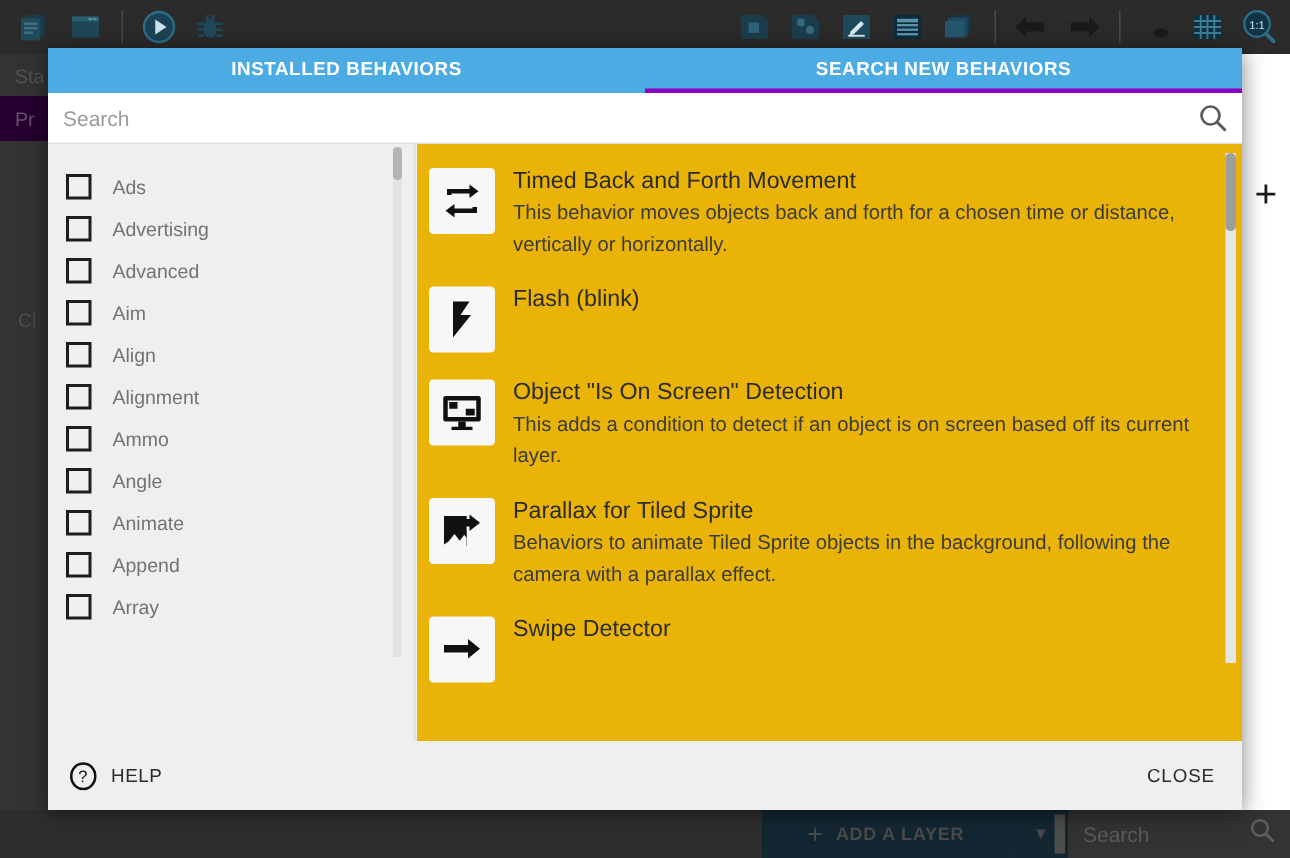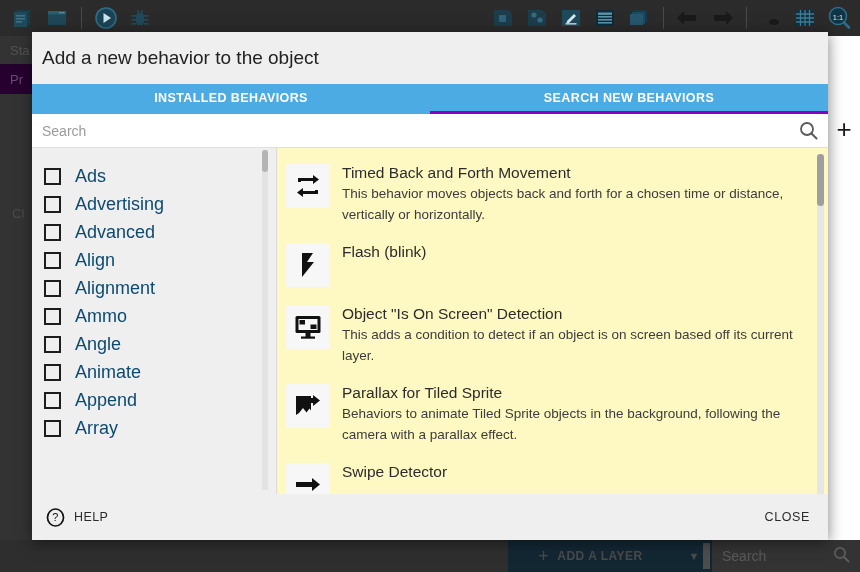--- a/index.html
+++ b/index.html
@@ -165,41 +165,41 @@
     display: flex; align-items: center;
     height: 28px; padding-left: 6px;
     gap: 14px;
   }
   .cb {
     width: 17px; height: 17px;
     border: 2px solid #1d1d1d;
     background: #efefef;
     flex: 0 0 auto;
   }
-  .filter-label { font-size: 18px; color: #0c4a6e; }
+  .filter-label { font-size: 13px; color: #737373; }
 
   .filters-scroll {
     position: absolute; right: 10px; top: 2px;
     width: 6px; height: 340px;
     background: #e3e3e3;
   }
   .filters-thumb {
     position: absolute; right: 10px; top: 2px;
     width: 6px; height: 22px;
     background: #b4b4b4; border-radius: 3px;
   }
   .filters-divider {
     position: absolute; right: 1px; top: 0;
     width: 1px; height: 100%; background: #dcdcdc;
   }
 
   
   .list-wrap {
     flex: 1; position: relative;
-    background: #fef9c3;
+    background: #eab308;
     padding: 8px 16px 0 8px;
     overflow: hidden;
   }
   .bitem {
     display: flex; gap: 12px;
     padding: 8px 0 10px 0;
   }
   .bicon {
     flex: 0 0 auto;
     width: 44px; height: 44px;
@@ -386,21 +386,20 @@
         <svg width="17" height="17" viewBox="0 0 17 17">
             <circle cx="7" cy="7" r="5.2" fill="none" stroke="currentColor" stroke-width="1.7"></circle>
             <path d="M11 11 L15.5 15.5" stroke="currentColor" stroke-width="1.9" stroke-linecap="round"></path>
           </svg>
       </span>
     </div>
   </div>
 
   <div class="modal">
 
-    <div class="modal-title">Add a new behavior to the object</div>
 
     <div class="tabs">
       <div class="tab">INSTALLED BEHAVIORS</div>
       <div class="tab active">SEARCH NEW BEHAVIORS</div>
     </div>
 
     <div class="searchbar">
       <input class="search-input" type="text" placeholder="Search" style="">
       <span class="search-icon">
         <svg width="19" height="19" viewBox="0 0 19 19">
@@ -418,20 +417,24 @@
           <span class="cb"></span>
           <span class="filter-label">Ads</span>
         </div>
         <div class="filter-row">
           <span class="cb"></span>
           <span class="filter-label">Advertising</span>
         </div>
         <div class="filter-row">
           <span class="cb"></span>
           <span class="filter-label">Advanced</span>
+        </div>
+        <div class="filter-row">
+          <span class="cb"></span>
+          <span class="filter-label">Aim</span>
         </div>
         <div class="filter-row">
           <span class="cb"></span>
           <span class="filter-label">Align</span>
         </div>
         <div class="filter-row">
           <span class="cb"></span>
           <span class="filter-label">Alignment</span>
         </div>
         <div class="filter-row">

